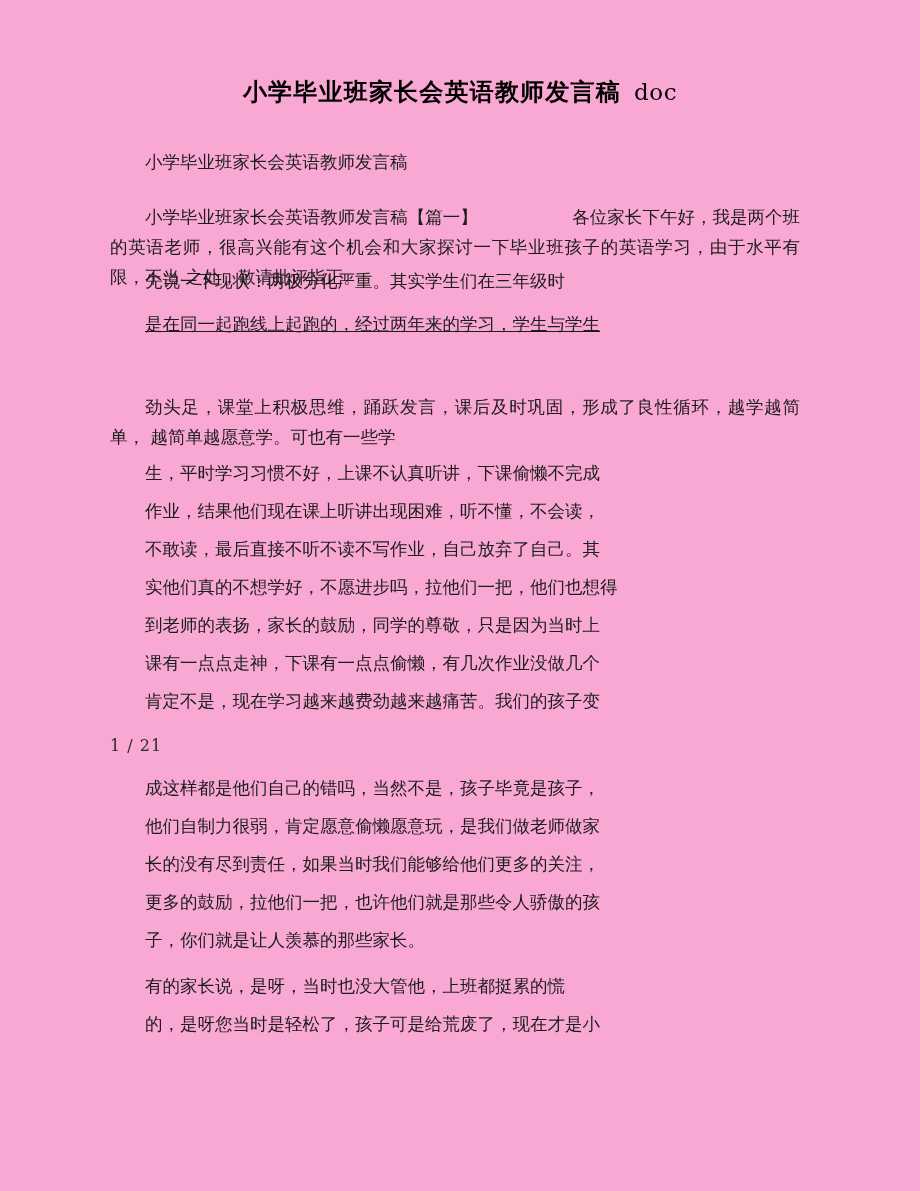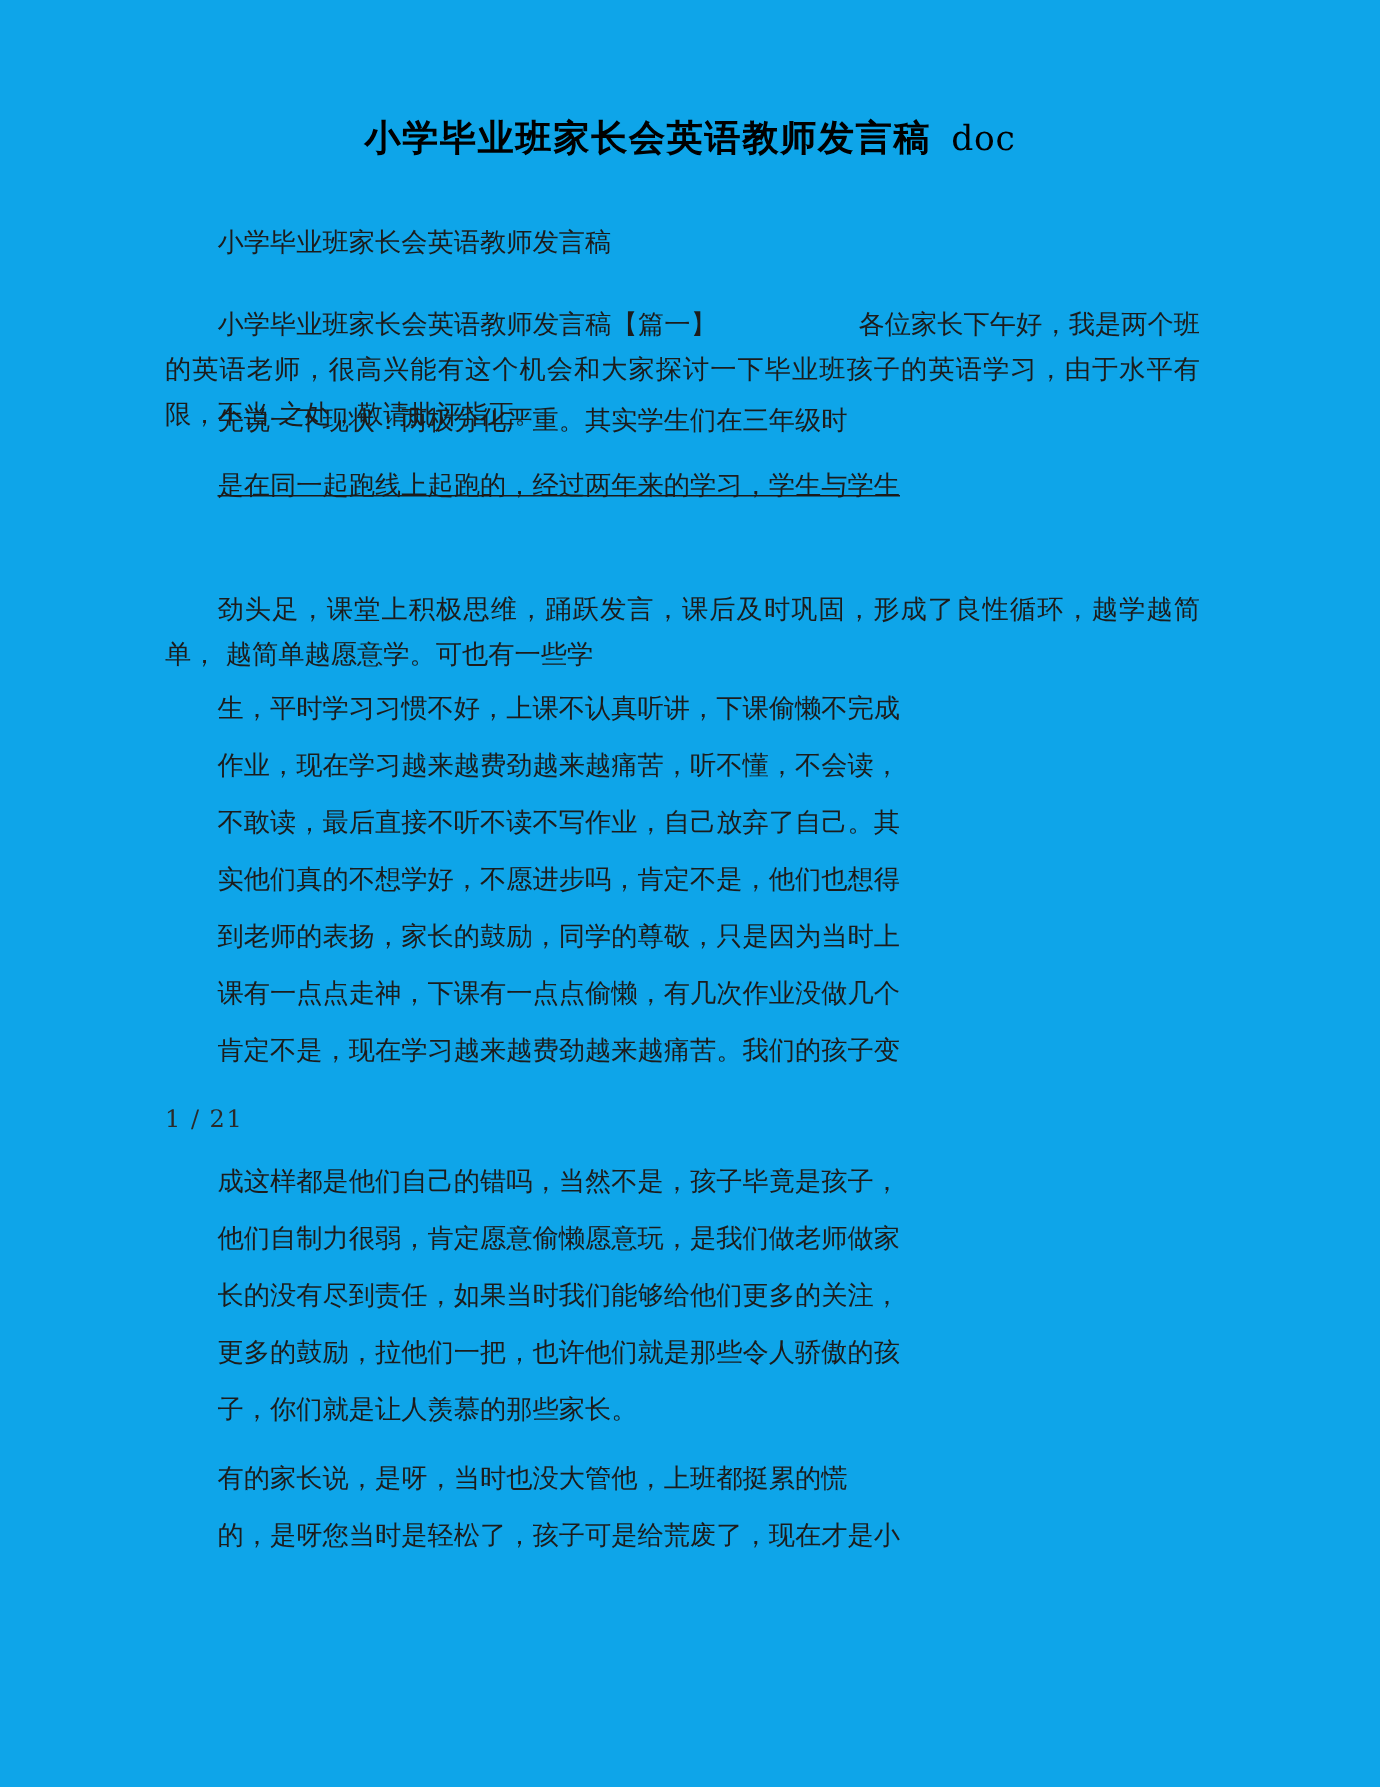--- a/index.html
+++ b/index.html
@@ -12,21 +12,21 @@
     height: 1191px;
     position: relative;
     font-family: "DejaVu Serif", "Liberation Serif", serif;
     color: #1a1a1a;
     -webkit-font-smoothing: antialiased;
   }
 
   .page {
     position: absolute;
     inset: 0;
-    background: #0ea5e9;
+    background: #f9a8d4;
     padding: 0;
     box-sizing: border-box;
   }
 
   .doc-title {
     position: absolute;
     top: 76px;
     left: 0;
     width: 920px;
     text-align: center;
@@ -94,25 +94,25 @@
 
   <div class="body-block indent" style="top:266px;"><span>先说一下现状：两极分化严重。其实学生们在三年级时</span></div>
 
   <div class="body-block indent" style="top:309px;text-decoration:underline;"><span>是在同一起跑线上起跑的，经过两年来的学习，学生与学生</span></div>
 
 
   <div class="body-block indent" style="top:392px;"><span>劲头足，课堂上积极思维，踊跃发言，课后及时巩固，形成了良性循环，越学越简单， 越简单越愿意学。可也有一些学</span></div>
 
   <div class="body-block indent" style="top:458px;"><span>生，平时学习习惯不好，上课不认真听讲，下课偷懒不完成</span></div>
 
-  <div class="body-block indent" style="top:496px;"><span>作业，现在学习越来越费劲越来越痛苦，听不懂，不会读，</span></div>
+  <div class="body-block indent" style="top:496px;"><span>作业，结果他们现在课上听讲出现困难，听不懂，不会读，</span></div>
 
   <div class="body-block indent" style="top:534px;"><span>不敢读，最后直接不听不读不写作业，自己放弃了自己。其</span></div>
 
-  <div class="body-block indent" style="top:572px;"><span>实他们真的不想学好，不愿进步吗，肯定不是，他们也想得</span></div>
+  <div class="body-block indent" style="top:572px;"><span>实他们真的不想学好，不愿进步吗，拉他们一把，他们也想得</span></div>
 
   <div class="body-block indent" style="top:610px;"><span>到老师的表扬，家长的鼓励，同学的尊敬，只是因为当时上</span></div>
 
   <div class="body-block indent" style="top:648px;"><span>课有一点点走神，下课有一点点偷懒，有几次作业没做几个</span></div>
 
   <div class="body-block indent" style="top:686px;"><span>肯定不是，现在学习越来越费劲越来越痛苦。我们的孩子变</span></div>
 
   <div class="pagenum" style="top:735px;">1 / 21</div>
 
   <div class="body-block indent" style="top:773px;"><span>成这样都是他们自己的错吗，当然不是，孩子毕竟是孩子，</span></div>

